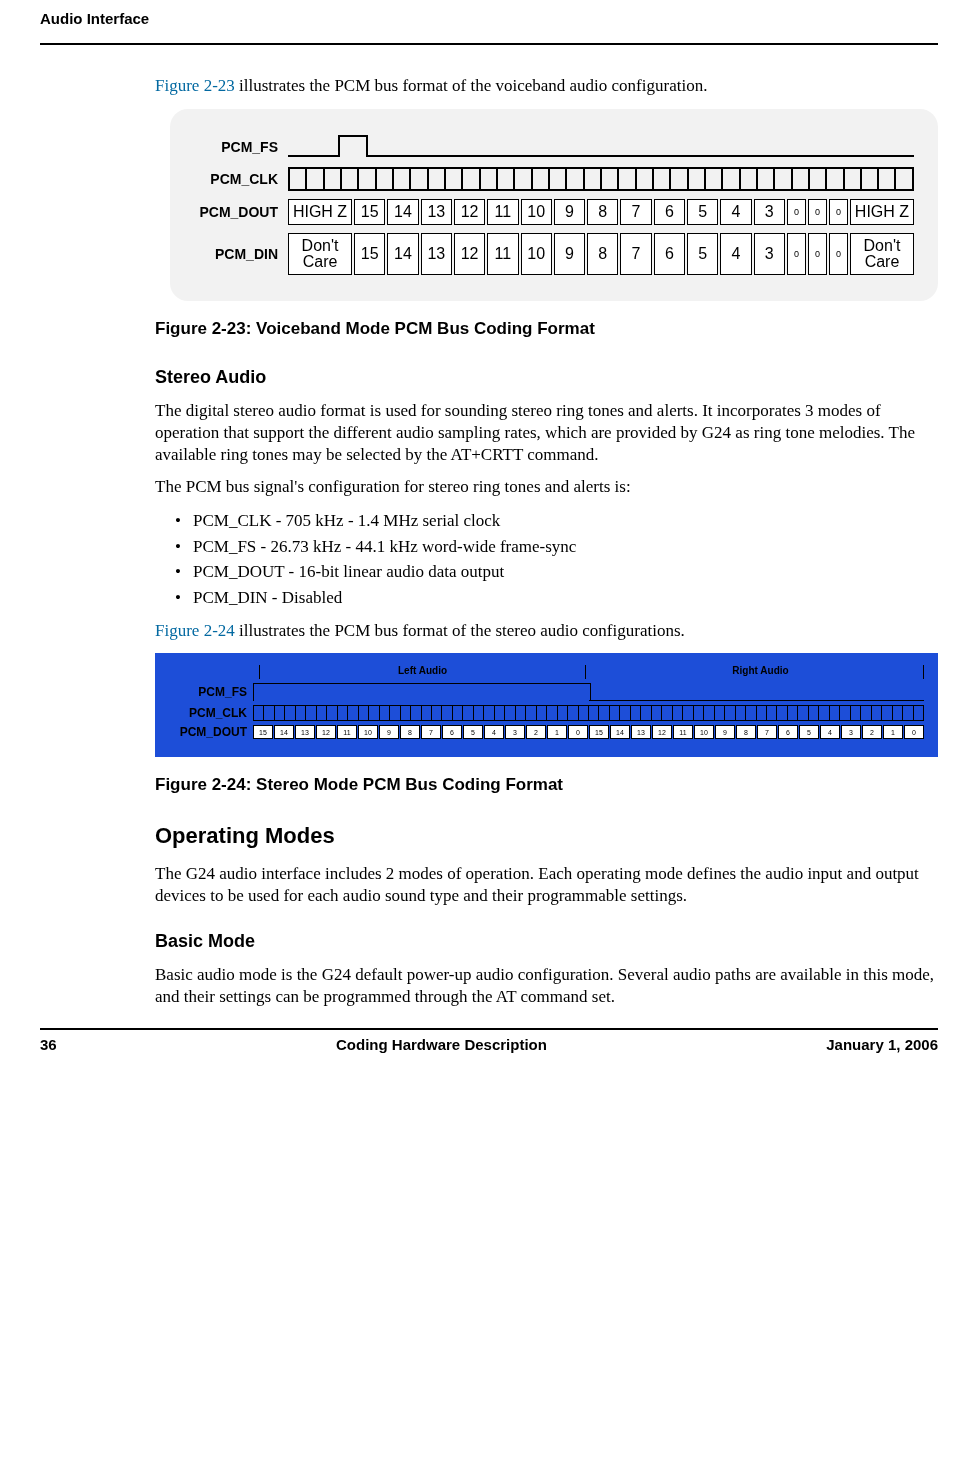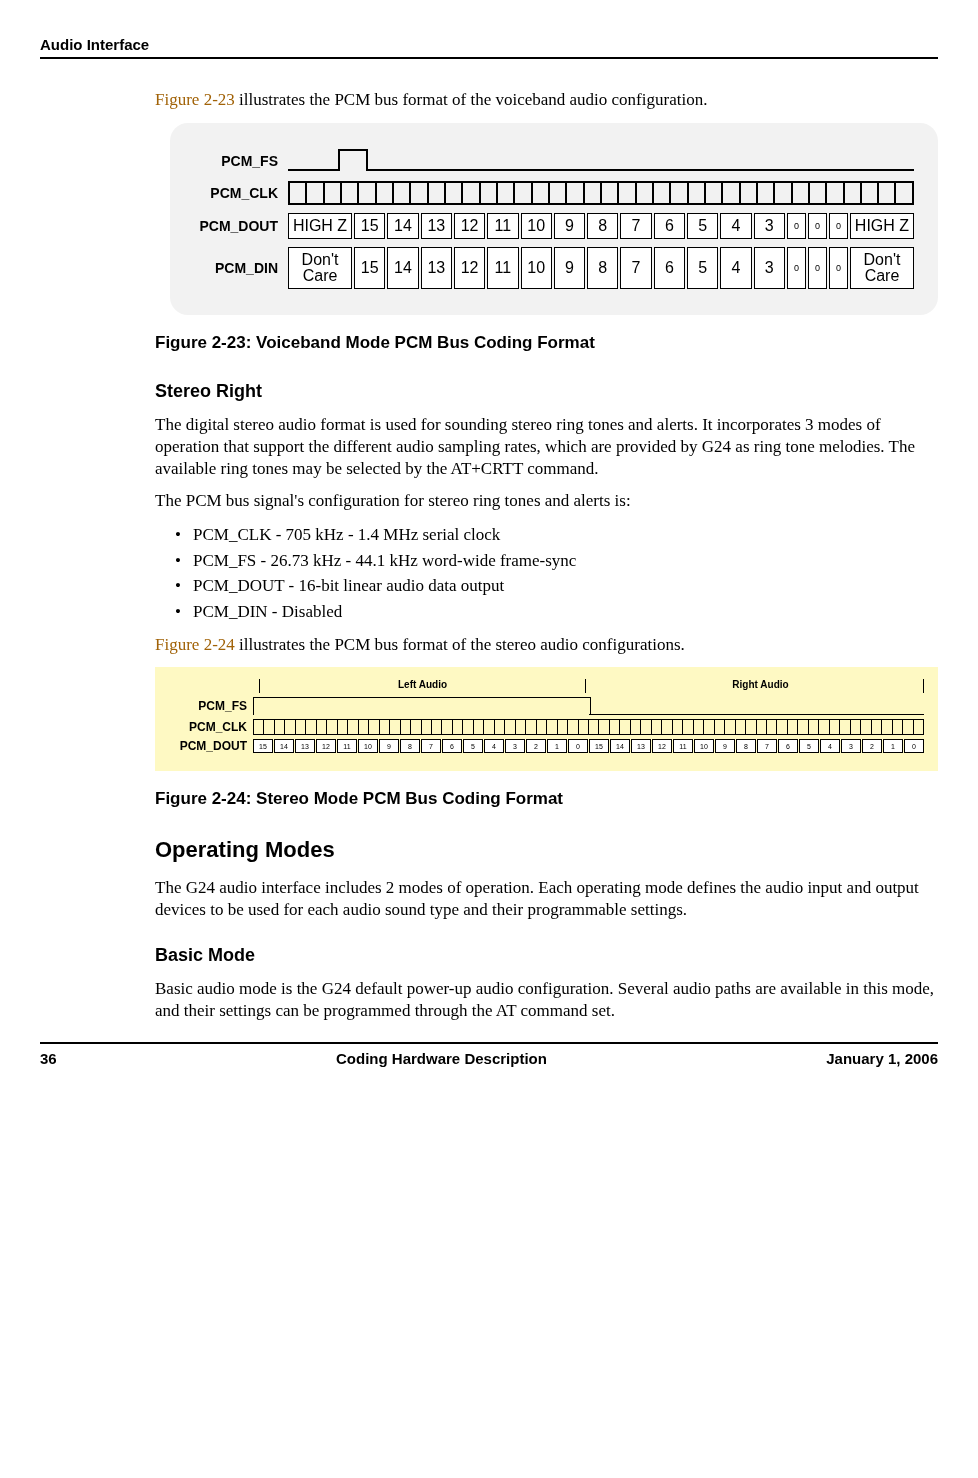--- a/index.html
+++ b/index.html
@@ -11,34 +11,33 @@
     color: #000;
     width: 978px;
   }
   .page {
     padding: 10px 40px 20px 40px;
   }
   .running-head {
     font-family: Arial, Helvetica, sans-serif;
     font-weight: bold;
     font-size: 15px;
-    padding-bottom: 4px;
-    margin-top: 26px;
+    padding-bottom: 16px;
   }
   .head-rule {
     border: none;
     border-top: 2px solid #000;
     margin: 0 0 30px 0;
   }
   .content {
     margin-left: 115px;
     margin-right: 0;
   }
   .figref {
-    color: #a16207;
+    color: #0369a1;
   }
   p.body {
     font-size: 17px;
     line-height: 1.3;
     margin: 10px 0;
   }
   ul.bullets {
     list-style: none;
     padding-left: 20px;
     margin: 6px 0;
@@ -140,21 +139,21 @@
     overflow: hidden;
     display: flex;
     align-items: center;
     justify-content: center;
   }
   .cell.wide { flex: 2.2; }
   .cell.narrow { flex: 0.55; font-size: 9px; }
 
   
   .figure-box2 {
-    background: #fef9c3;
+    background: #1d4ed8;
     padding: 12px 14px 14px 14px;
     margin: 10px 0 4px 0;
   }
   .stereo-top {
     display: flex;
     margin-left: 90px;
     font-family: Arial, Helvetica, sans-serif;
     font-size: 10px;
     font-weight: bold;
   }
@@ -336,21 +335,21 @@
           <div class="cell">3</div>
           <div class="cell narrow">0</div>
           <div class="cell narrow">0</div>
           <div class="cell narrow">0</div>
           <div class="cell wide">Don't Care</div>
         </div>
       </div>
     </div>
     <div class="fig-caption">Figure 2-23: Voiceband Mode PCM Bus Coding Format</div>
 
-    <h3 class="h3">Stereo Right</h3>
+    <h3 class="h3">Stereo Audio</h3>
     <p class="body">The digital stereo audio format is used for sounding stereo ring tones and alerts. It incorporates 3 modes of operation that support the different audio sampling rates, which are provided by G24 as ring tone melodies. The available ring tones may be selected by the AT+CRTT command.</p>
     <p class="body">The PCM bus signal's configuration for stereo ring tones and alerts is:</p>
     <ul class="bullets">
       <li>PCM_CLK - 705 kHz - 1.4 MHz serial clock</li>
       <li>PCM_FS - 26.73 kHz - 44.1 kHz word-wide frame-sync</li>
       <li>PCM_DOUT - 16-bit linear audio data output</li>
       <li>PCM_DIN - Disabled</li>
     </ul>
     <p class="body">
       <span class="figref">Figure 2-24</span><span> illustrates the PCM bus format of the stereo audio configurations.</span>

